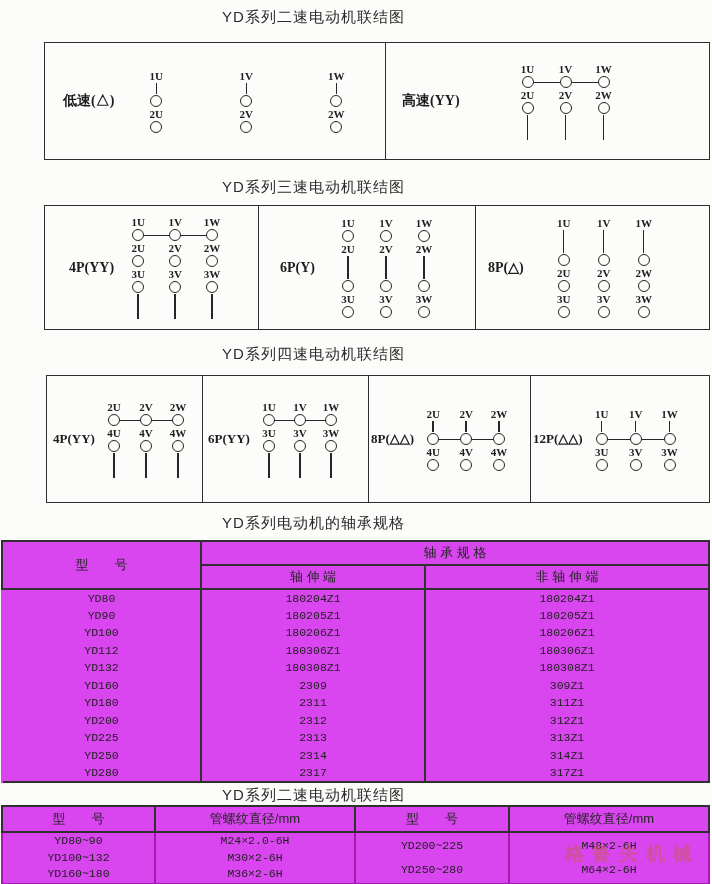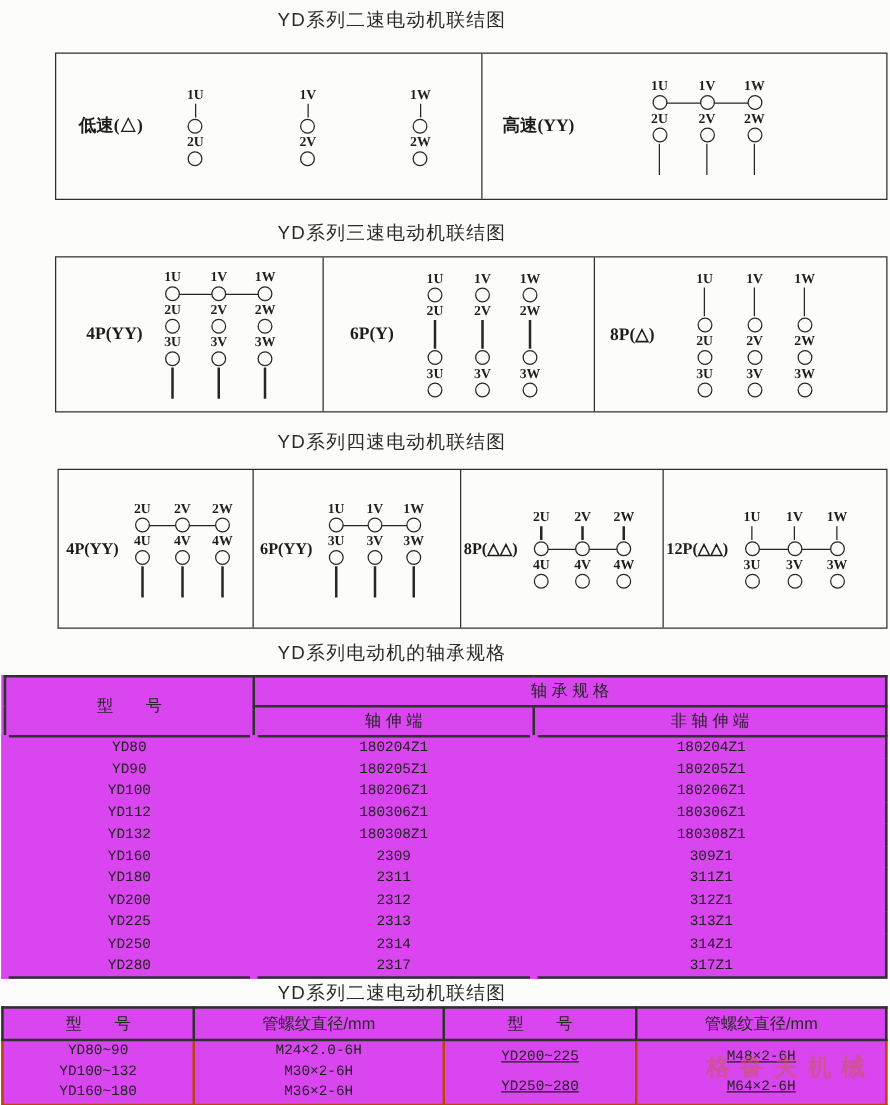--- a/index.html
+++ b/index.html
@@ -56,30 +56,30 @@
   .p33 { width:162px; } .p33 .plabel{margin-left:2px; font-size:13px;} .p33 .tgrid{margin-left:5px; --cw:28px; --cg:5px;}
   .p34 .plabel{margin-left:2px; font-size:13px;} .p34 .tgrid{margin-left:5px; --cw:28px; --cg:6px;}
   
   table { border-collapse:collapse; table-layout:fixed; position:absolute; background:#d946ef; }
   #bearing-table { top:540px; left:1px; width:709px; }
   #thread-table  { top:805px; left:1px; width:709px; }
   th, td { text-align:center; vertical-align:middle; color:#1f1f1f; }
   th { font-size:13px; font-weight:normal; color:#252525; }
   #bearing-table th { border:2px solid #303030; height:24px; }
   #bearing-table td {
-    border-left:6px solid #d946ef; border-right:2px solid #303030;
+    border-left:2px solid #d946ef; border-right:2px solid #303030;
     height:17.5px; font-family:"Liberation Mono", monospace; font-size:11.5px;
   }
   #bearing-table { border:2px solid #303030; }
   #thread-table  { border:2px solid #303030; }
   #thread-table th { border:2px solid #303030; height:26px; }
-  #thread-table td { border:2px solid #c2410c; height:51px; }
+  #thread-table td { border:2px solid #a21caf; height:51px; }
   .stack { display:flex; flex-direction:column; justify-content:center; align-items:center; }
   .stack .line { font-family:"Liberation Mono", monospace; font-size:11.5px; line-height:16.5px; }
-  .stack.loose .line { line-height:24px;text-decoration:underline; }
+  .stack.loose .line { line-height:24px; }
   
   .wm-brand {
     position:absolute; top:841px; right:12px; z-index:5;
     font-size:19px; font-weight:bold; letter-spacing:8px;
     opacity:0.55; white-space:nowrap;
   }
   .wm-url {
     position:absolute; top:861px; right:3px; z-index:5;
     font-size:17px; letter-spacing:0.5px; white-space:nowrap;
   }

